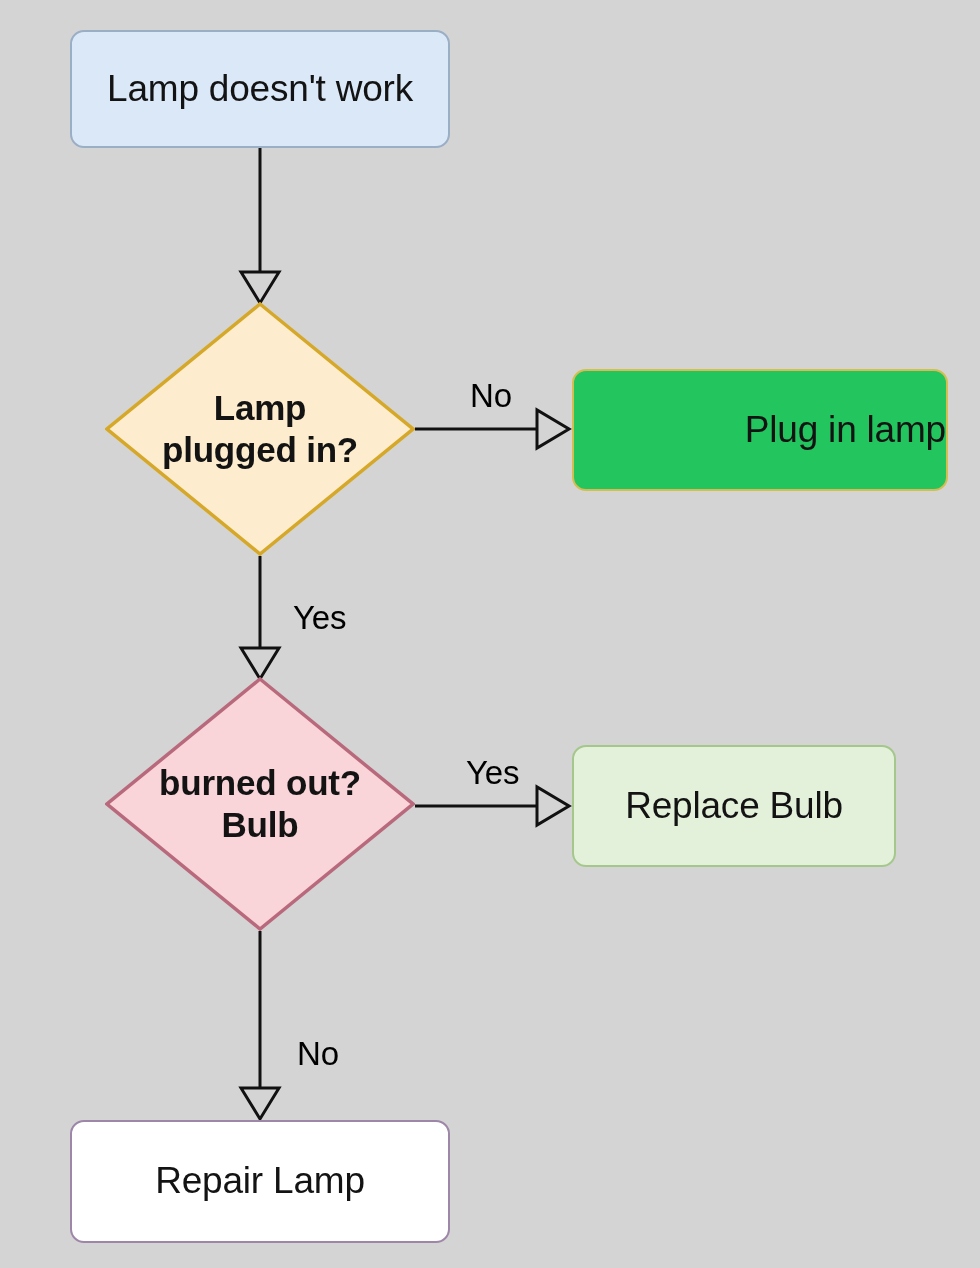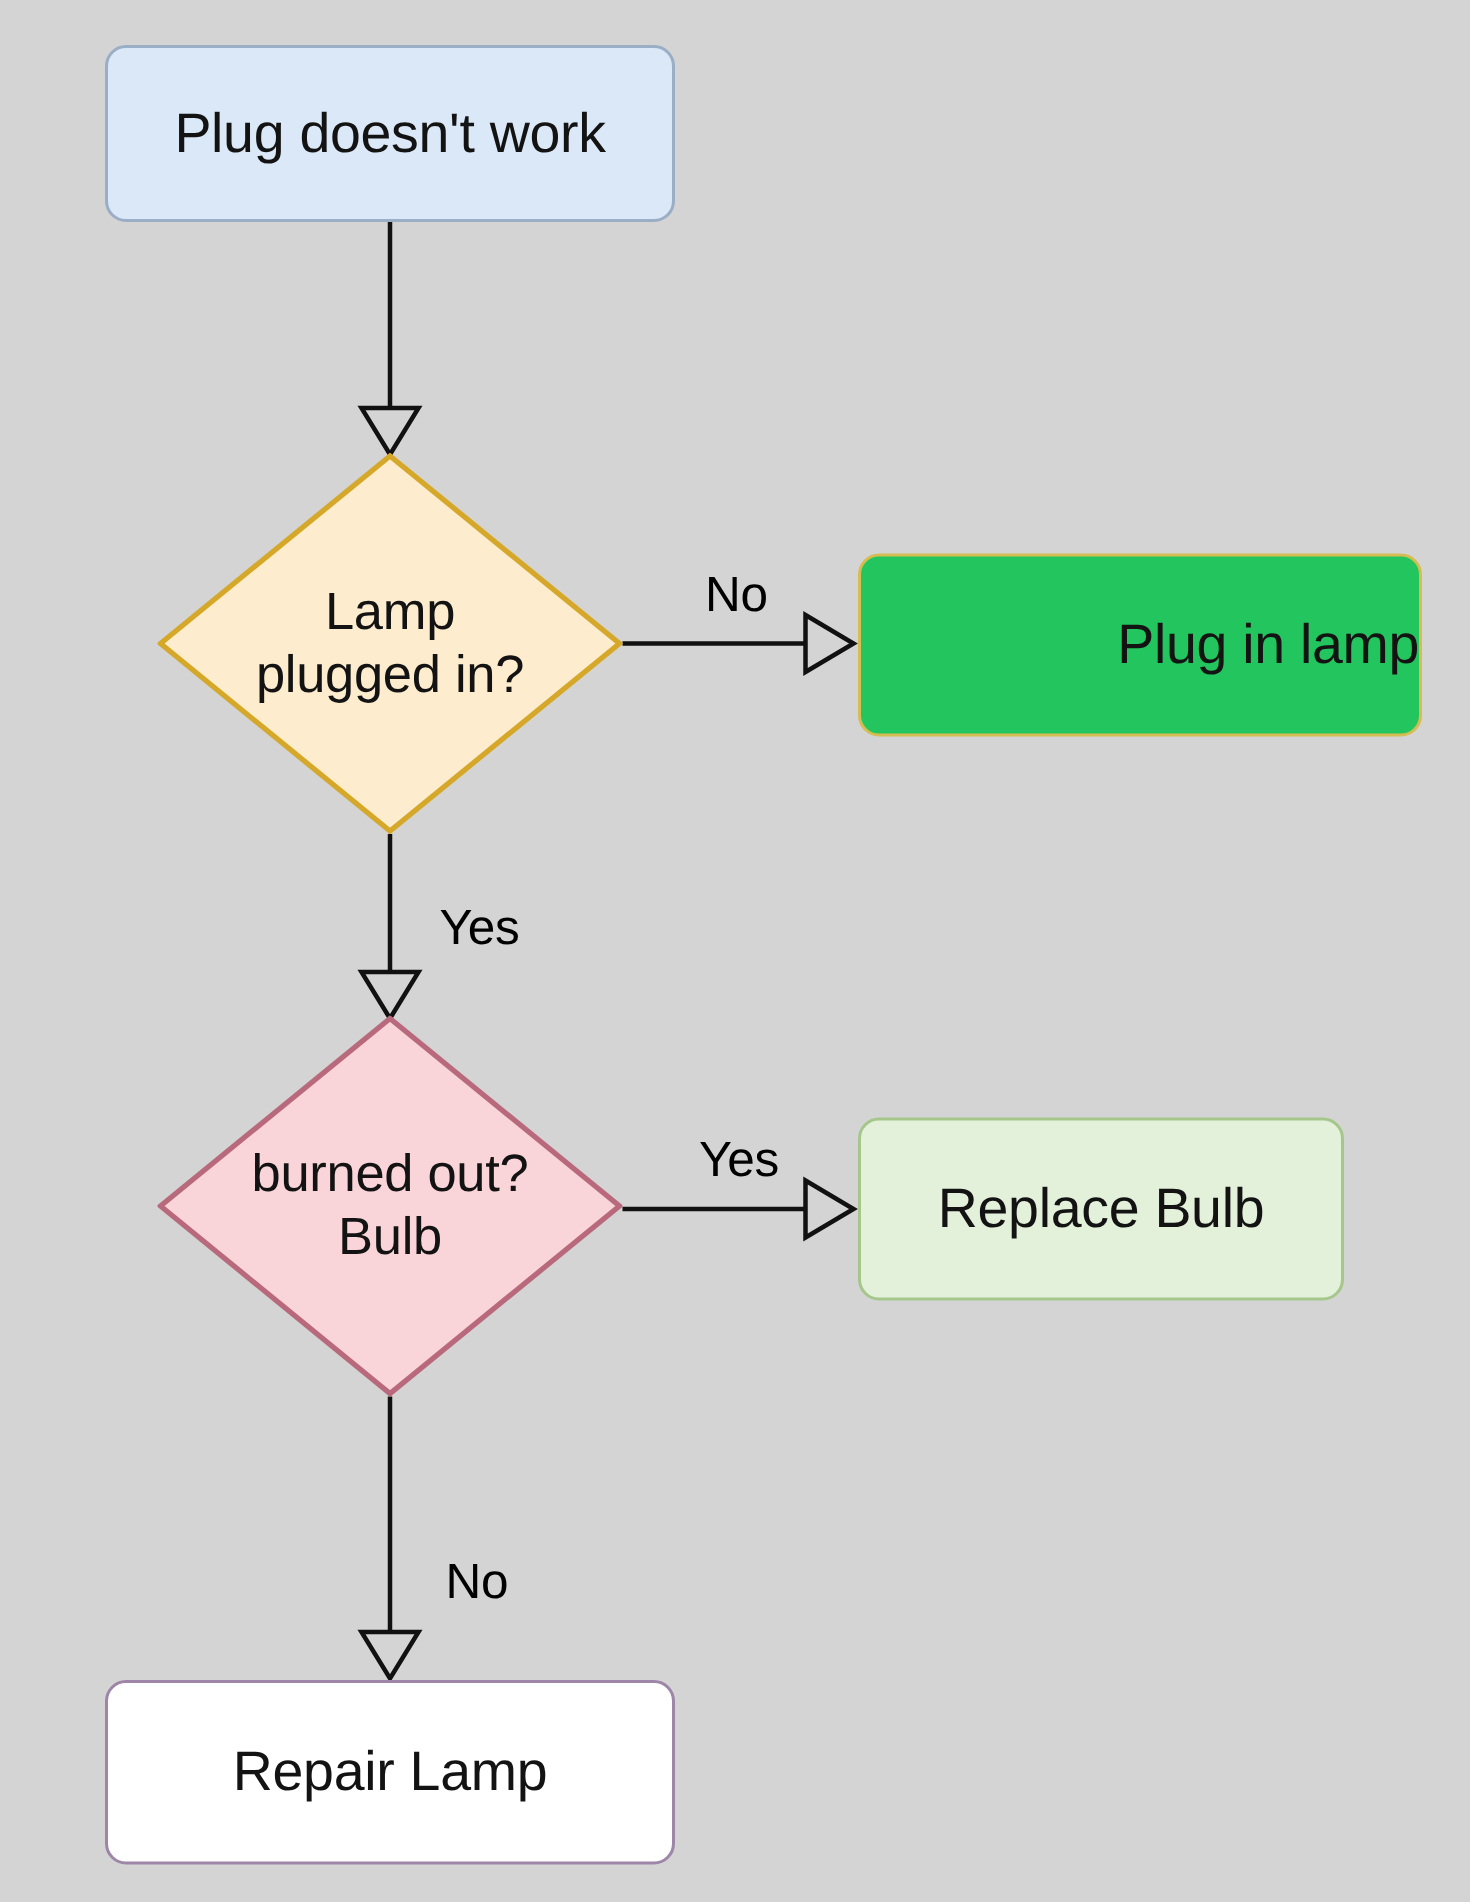--- a/index.html
+++ b/index.html
@@ -36,20 +36,21 @@
   }
   .node-label {
     color: #131313;
     font-size: 37px;
     font-weight: 400;
     letter-spacing: -0.2px;
     white-space: nowrap;
   }
   .diamond-wrap {
     position: absolute;
+    font-weight: bold;
   }
   .diamond-label {
     position: absolute;
     left: 0;
     top: 0;
     width: 100%;
     height: 100%;
     display: flex;
     align-items: center;
     justify-content: center;
@@ -95,21 +96,21 @@
       <polygon points="537,787 537,825 569,806" fill="#d4d4d4" stroke="#111111" stroke-width="3" stroke-linejoin="miter"></polygon>
     </g>
 
     <g>
       <line x1="260" y1="931" x2="260" y2="1088" stroke="#111111" stroke-width="3"></line>
       <polygon points="241,1088 279,1088 260,1119" fill="#d4d4d4" stroke="#111111" stroke-width="3" stroke-linejoin="miter"></polygon>
     </g>
   </svg>
 
   <div class="node-box" id="node-start" style="left: 70px; top: 30px; width: 380px; height: 118px; background: rgb(219, 232, 247); border-color: rgb(154, 174, 198);">
-    <span class="node-label">Plug doesn't work</span>
+    <span class="node-label">Lamp doesn't work</span>
   </div>
 
   <div class="diamond-wrap" id="node-plugged" style="left: 105px; top: 302px; width: 310px; height: 254px;">
     <svg width="100%" height="100%" viewBox="0 0 310 254" preserveAspectRatio="none">
       <polygon points="155,2 308,127 155,252 2,127" fill="#fdeccd" stroke="#d6a829" stroke-width="3.5" stroke-linejoin="miter"></polygon>
     </svg>
     <div class="diamond-label">
       <div>
         <div>Lamp</div>
         <div>plugged in?</div>

